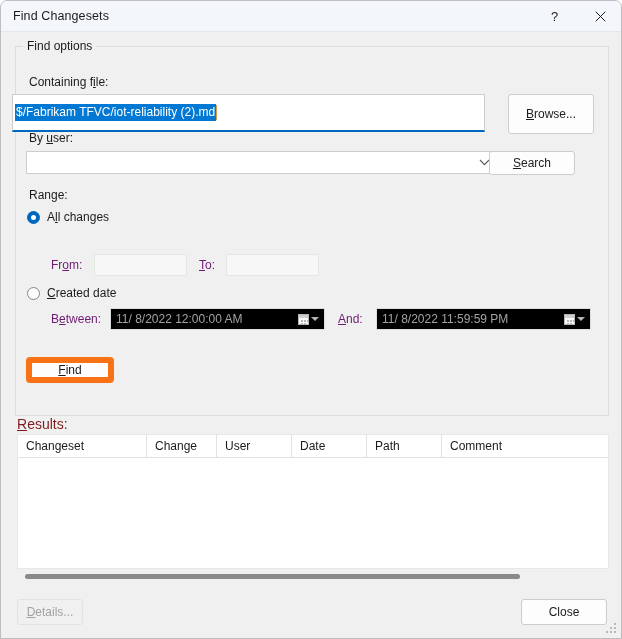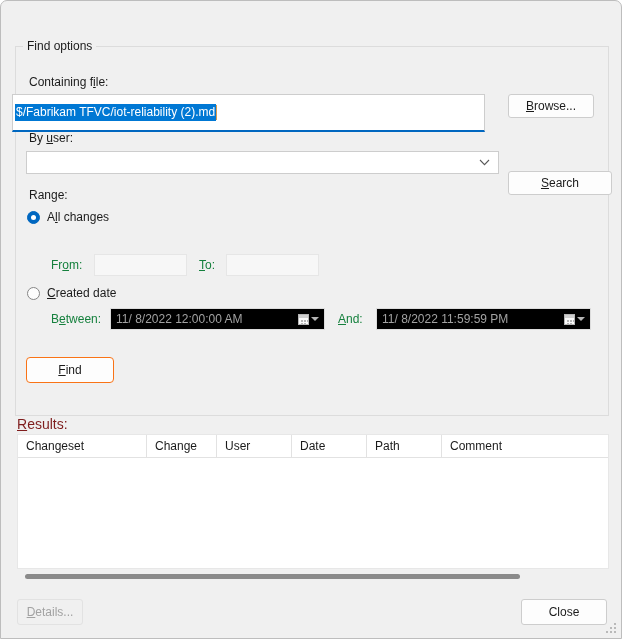--- a/index.html
+++ b/index.html
@@ -87,21 +87,21 @@
     line-height: 13px;
   }
 
   
   .lbl {
     position: absolute;
     font-size: 12px;
     color: #1b1b1b;
     white-space: nowrap;
   }
-  .lbl.disabled { color: #15803d; }
+  .lbl.disabled { color: #701a75; }
   .u { text-decoration: underline; text-underline-offset: 1px; }
 
   
   .textbox {
     position: absolute;
     box-sizing: border-box;
     background: #ffffff;
     border: 1px solid #cdcdcd;
     font-size: 12px;
     color: #1b1b1b;
@@ -157,21 +157,21 @@
     border-radius: 3px;
     font-size: 12px;
     color: #1b1b1b;
     display: flex;
     align-items: center;
     justify-content: center;
     cursor: default;
     white-space: nowrap;
   }
   .btn.default {
-    border: 1px solid #f97316;
+    border: 6px solid #f97316;
     background: #fdfdfd;
     border-radius: 4px;
   }
   .btn.disabled {
     color: #a2a2a2;
     background: #f0f0f0;
     border: 1px solid #e2e2e2;
   }
 
   
@@ -338,47 +338,60 @@
     width: 2px; height: 2px;
     background: #b9b9b9;
     display: block;
   }
 </style>
 </head>
 <body>
 
 <div class="window">
 
+  <div class="titlebar">
+    <div class="title-text">Find Changesets</div>
+
+    <div class="caption-btn help">
+      <span>?</span>
+    </div>
+
+    <div class="caption-btn close">
+      <svg width="11" height="11" viewBox="0 0 11 11">
+        <path d="M0.7,0.7 L10.3,10.3 M10.3,0.7 L0.7,10.3" stroke="#1b1b1b" stroke-width="1" fill="none"></path>
+      </svg>
+    </div>
+  </div>
 
   <div class="groupbox"></div>
   <div class="groupbox-title">Find options</div>
 
   <div class="lbl" style="left:28px; top:74px;"><span>Containing f</span><span class="u">i</span><span>le:</span></div>
 
   <div class="textbox focused" style="left:11px; top:93px; width:473px; height:38px;">
     <span class="sel-text">$/Fabrikam TFVC/iot-reliability (2).md</span>
     <span class="caret"></span>
   </div>
 
-  <div class="btn" style="left:507px; top:93px; width:86px; height:24px;">
+  <div class="btn" style="left:507px; top:93px; width:86px; height:40px;">
     <span><span class="u">B</span><span>rowse...</span></span>
   </div>
 
   <div class="lbl" style="left:28px; top:130px;"><span>By </span><span class="u">u</span><span>ser:</span></div>
 
   <div class="combobox" style="left:25px; top:150px; width:473px; height:23px;">
     <span class="combo-value" placeholder=""></span>
     <span class="chev">
       <svg width="11" height="7" viewBox="0 0 11 7">
           <path d="M1,1 L5.5,5.6 L10,1" stroke="#5a5a5a" stroke-width="1.1" fill="none"></path>
         </svg>
     </span>
   </div>
 
-  <div class="btn" style="left:507px; top:150px; width:104px; height:24px;margin-top:20px;">
+  <div class="btn" style="left:488px; top:150px; width:86px; height:24px;">
     <span><span class="u">S</span><span>earch</span></span>
   </div>
 
   <div class="lbl" style="left:28px; top:187px;text-align:center;">Range:</div>
 
   <div class="radio-row" style="left:26px; top:209px;">
     <span class="radio checked"></span>
     <span class="radio-label"><span>A</span><span class="u">l</span><span>l changes</span></span>
   </div>
 

